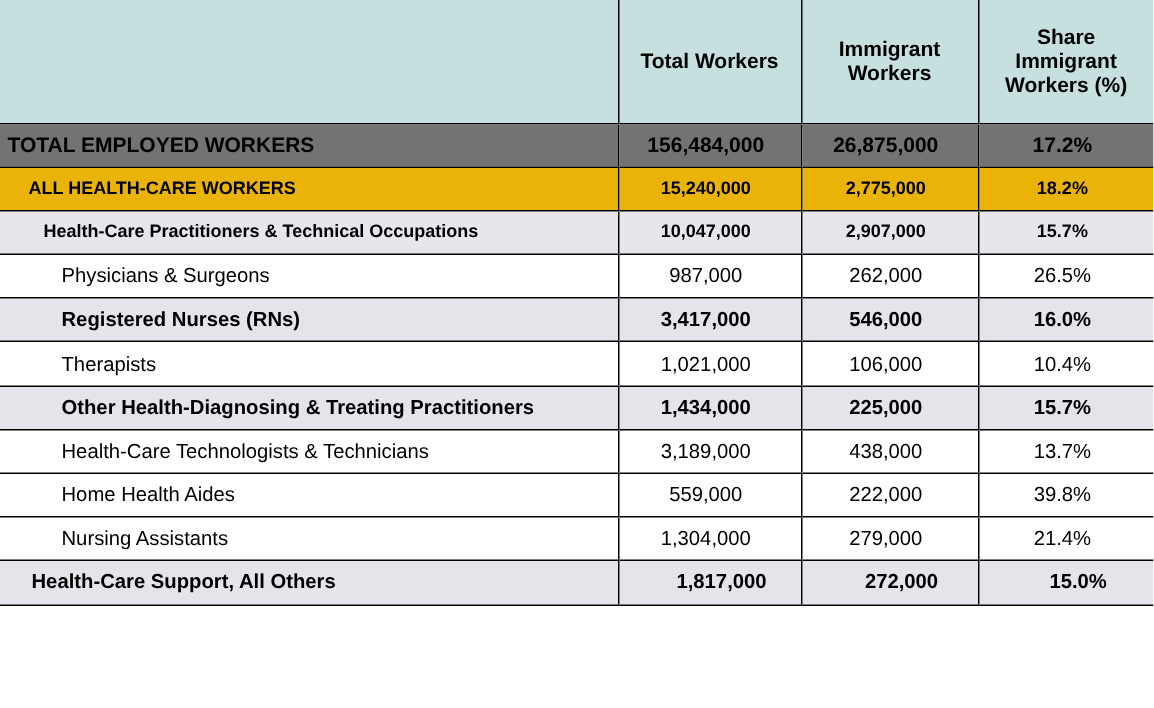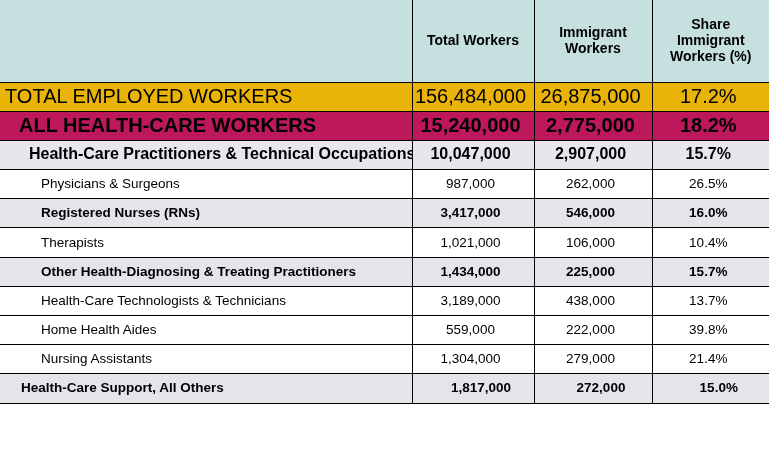--- a/index.html
+++ b/index.html
@@ -68,23 +68,23 @@
   tbody td.cell-label {
     border-left: none;
     text-align: left;
     padding-right: 2px;
   }
   tbody td.cell-num {
     text-align: center;
   }
 
   
-  tr.lvl-total  td { background: #eab308; font-weight: normal; font-size: 20px; }
-  tr.lvl-major  td { background: #be185d; font-weight: bold; font-size: 20px; }
-  tr.lvl-group  td { background: #e8e5ec; font-weight: bold; font-size: 16px; }
+  tr.lvl-total  td { background: #737373; font-weight: bold; font-size: 14px; }
+  tr.lvl-major  td { background: #eab308; font-weight: bold; font-size: 12px; }
+  tr.lvl-group  td { background: #e8e5ec; font-weight: bold; font-size: 12px; }
   tr.lvl-item-a td { background: #ffffff; font-weight: normal; }
   tr.lvl-item-b td { background: #e7e3ea; font-weight: bold; }
 
   
   .ind-0 { padding-left: 5px; }
   .ind-1 { padding-left: 19px; }
   .ind-2 { padding-left: 29px; }
   .ind-3 { padding-left: 41px; }
 
   tbody tr:last-child td { border-bottom: 1.6px solid #000000; padding-left: 21px; }

